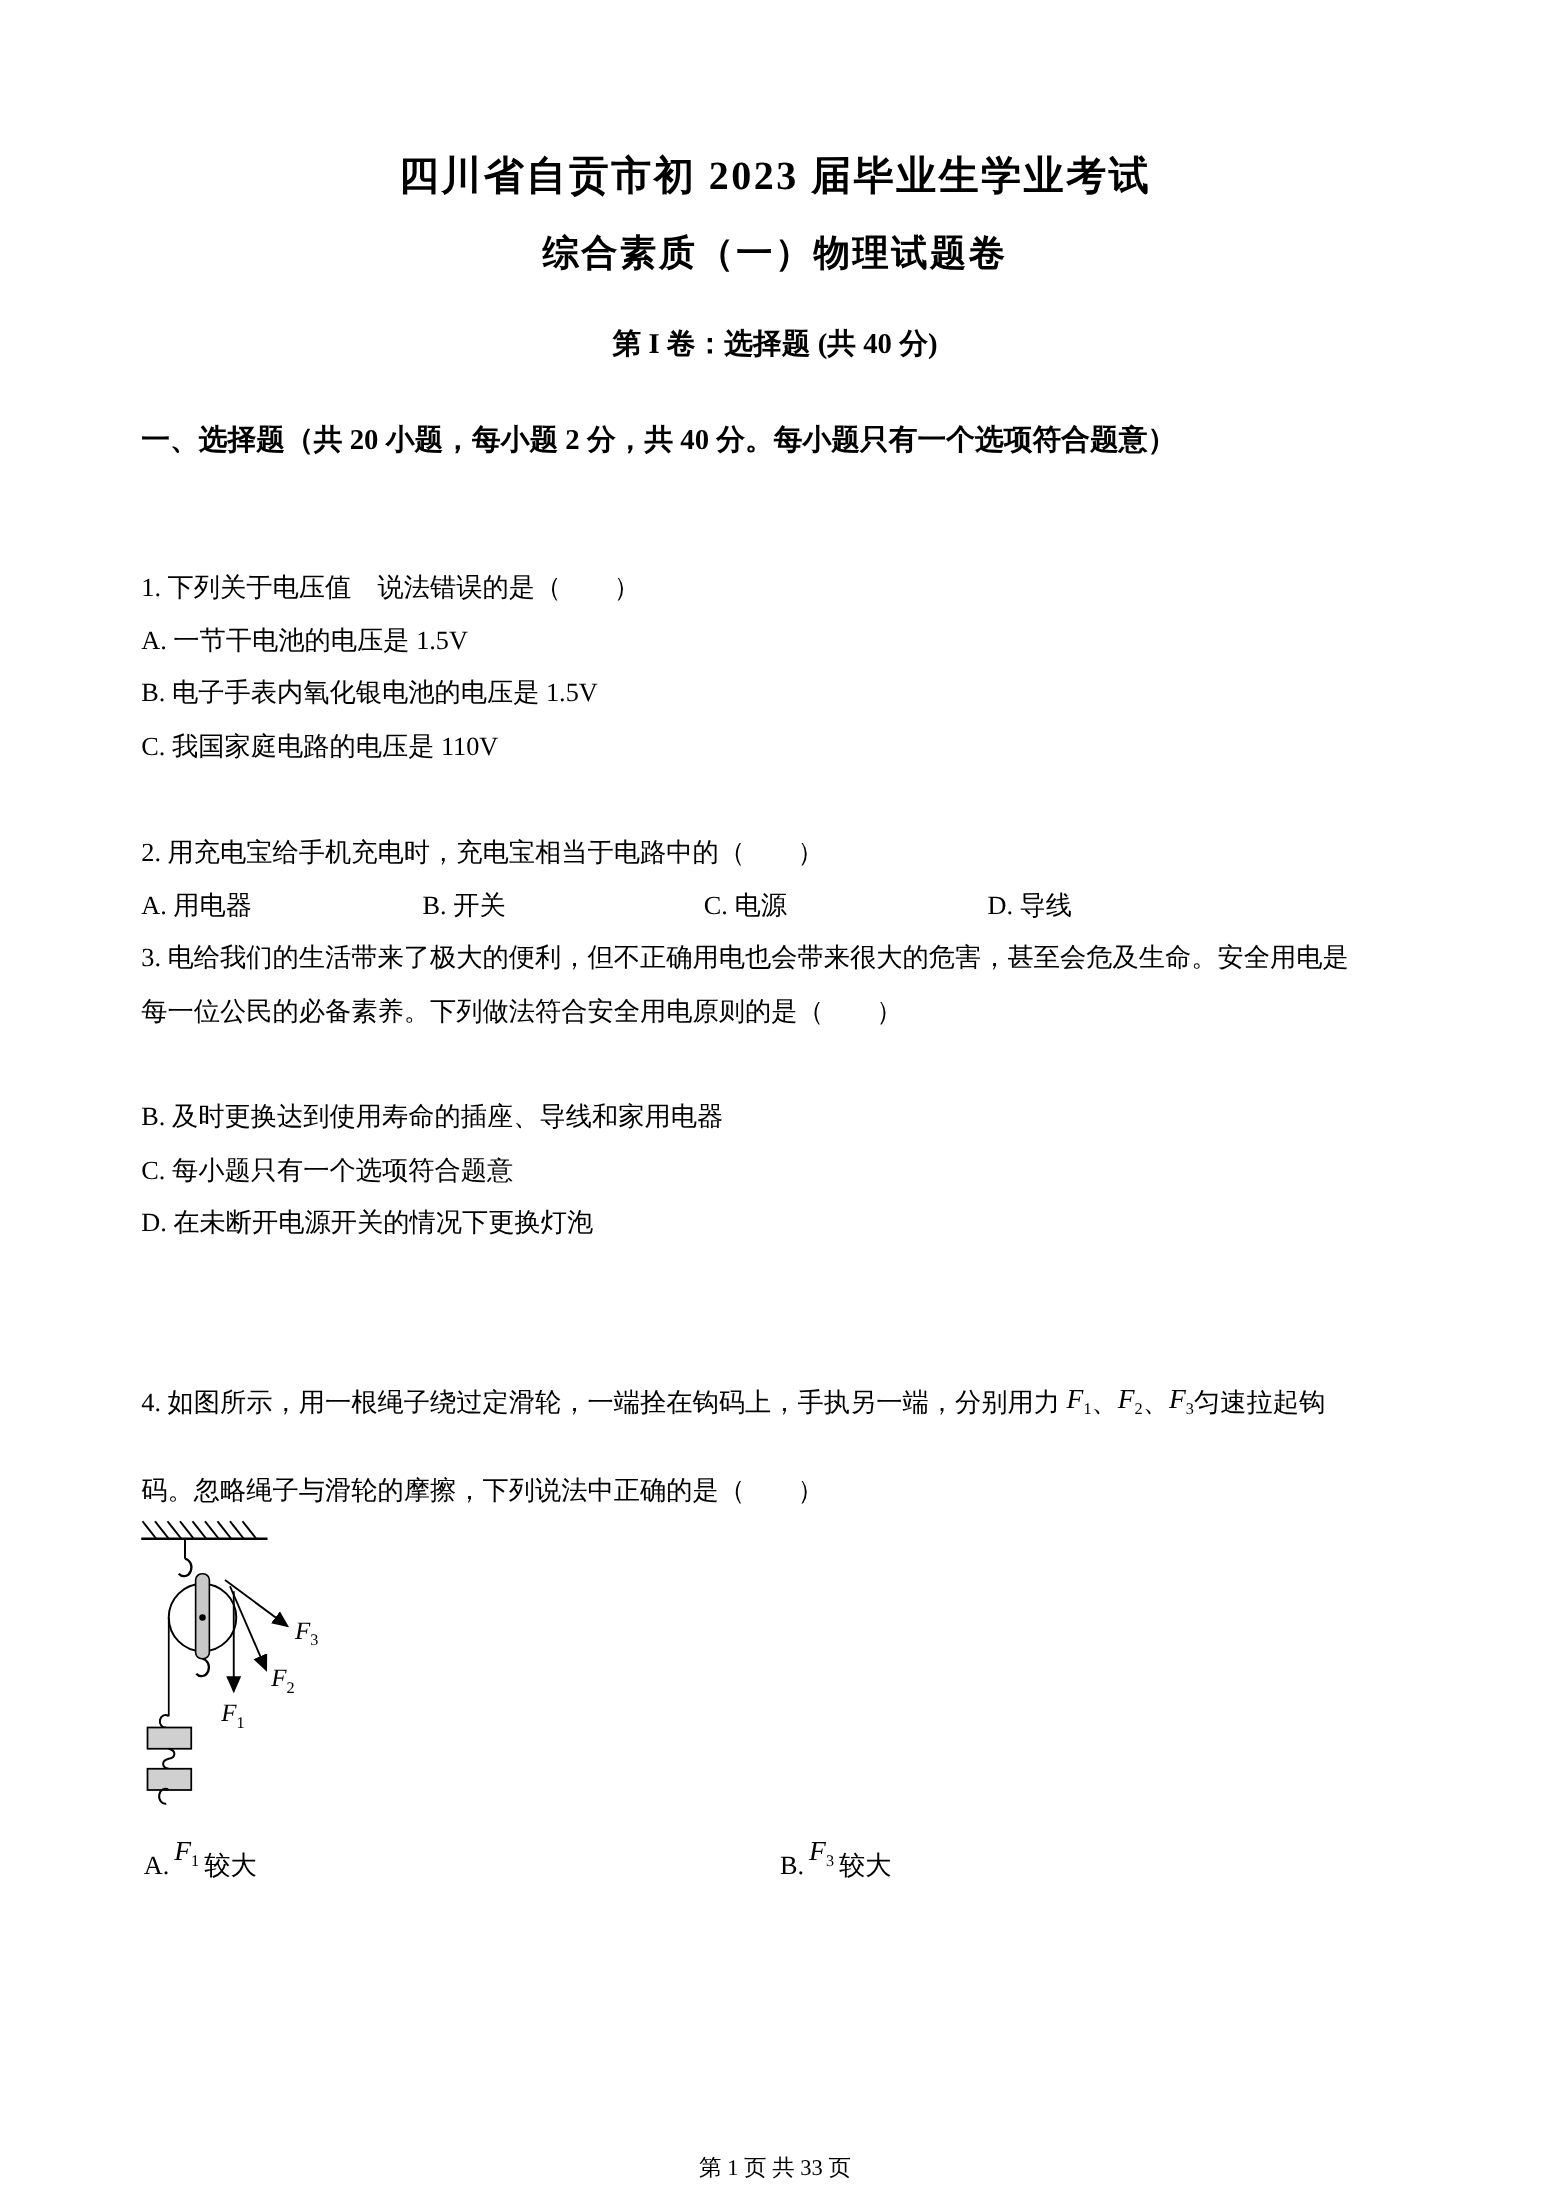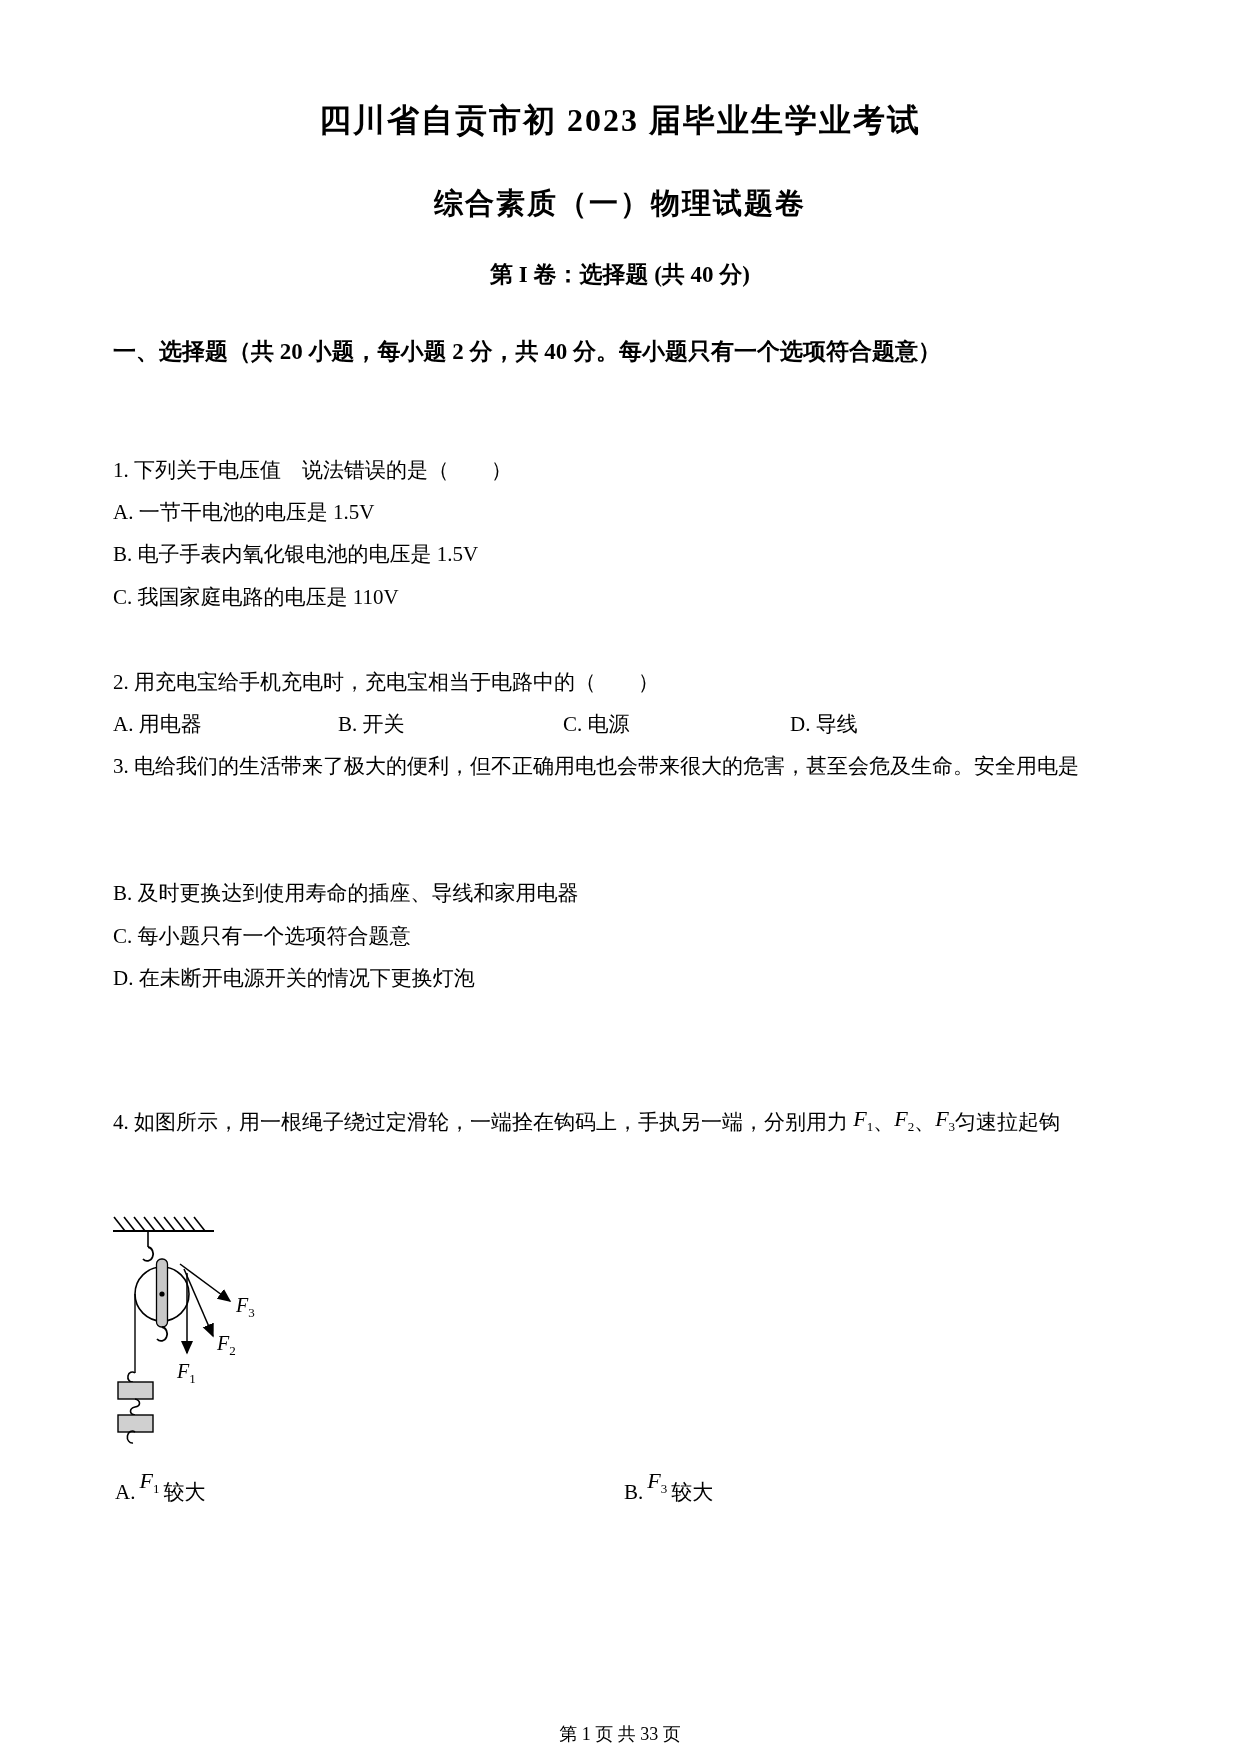--- a/index.html
+++ b/index.html
@@ -2,21 +2,21 @@
 <html><head>
 <meta charset="utf-8">
 <style>
   html,body{margin:0;padding:0;background:#ffffff;}
   .page{
     position:relative;width:1240px;height:1754px;background:#ffffff;
     font-family:"Liberation Serif",serif;color:#000;overflow:hidden;
   }
   .line{position:absolute;font-size:21px;line-height:30px;white-space:pre;}
   .center{left:0;width:1240px;text-align:center;}
-  .t1{font-size:32px;font-weight:bold;letter-spacing:2px;line-height:40px;}
+  .t1{font-size:32px;font-weight:bold;letter-spacing:2px;line-height:40px;margin-top:20px;}
   .t2{font-size:29px;font-weight:bold;letter-spacing:2px;line-height:38px;}
   .sec{font-size:23px;font-weight:bold;line-height:32px;}
   .head{font-size:23px;font-weight:bold;line-height:32px;}
   .body-left{left:113px;}
   .fv{display:inline-block;font-family:"Liberation Serif",serif;transform:translateY(-3px);}
   .fv .fi{font-style:italic;font-size:22px;}
   .fv sub{font-style:normal;font-size:13px;line-height:0;}
   .fv-raised{display:inline-block;transform:translateY(-11px);margin:0 4px;}
   .fv-raised .fi{font-style:italic;font-size:22px;}
   .fv-raised sub{font-style:normal;font-size:13px;line-height:0;}
@@ -41,25 +41,27 @@
   <div class="line body-left" style="top:539px">B. 电子手表内氧化银电池的电压是 1.5V</div>
   <div class="line body-left" style="top:582px">C. 我国家庭电路的电压是 110V</div>
 
   <div class="line body-left" style="top:667px">2. 用充电宝给手机充电时，充电宝相当于电路中的（　　）</div>
   <div class="line" style="top:709px;left:113px">A. 用电器</div>
   <div class="line" style="top:709px;left:338px">B. 开关</div>
   <div class="line" style="top:709px;left:563px">C. 电源</div>
   <div class="line" style="top:709px;left:790px">D. 导线</div>
 
   <div class="line body-left" style="top:751px">3. 电给我们的生活带来了极大的便利，但不正确用电也会带来很大的危害，甚至会危及生命。安全用电是</div>
+  <div class="line body-left" style="top:794px">每一位公民的必备素养。下列做法符合安全用电原则的是（　　）</div>
   <div class="line body-left" style="top:878px">B. 及时更换达到使用寿命的插座、导线和家用电器</div>
   <div class="line body-left" style="top:921px">C. 每小题只有一个选项符合题意</div>
   <div class="line body-left" style="top:963px">D. 在未断开电源开关的情况下更换灯泡</div>
 
   <div class="line body-left" style="top:1107px"><span>4. 如图所示，用一根绳子绕过定滑轮，一端拴在钩码上，手执另一端，分别用力 </span><span class="fv"><span class="fi">F</span><sub>1</sub></span><span>、</span><span class="fv"><span class="fi">F</span><sub>2</sub></span><span>、</span><span class="fv"><span class="fi">F</span><sub>3</sub></span><span>匀速拉起钩</span></div>
+  <div class="line body-left" style="top:1177px">码。忽略绳子与滑轮的摩擦，下列说法中正确的是（　　）</div>
 
   <div class="diagram">
     <svg width="190" height="245" viewBox="0 0 190 245">
       <defs>
         <marker id="arrow" markerWidth="10" markerHeight="10" refX="8" refY="4" orient="auto">
           <path d="M0,0 L9,4 L0,8 z" fill="#000"></path>
         </marker>
       </defs>
 
       <g stroke="#000" stroke-width="1.6">

